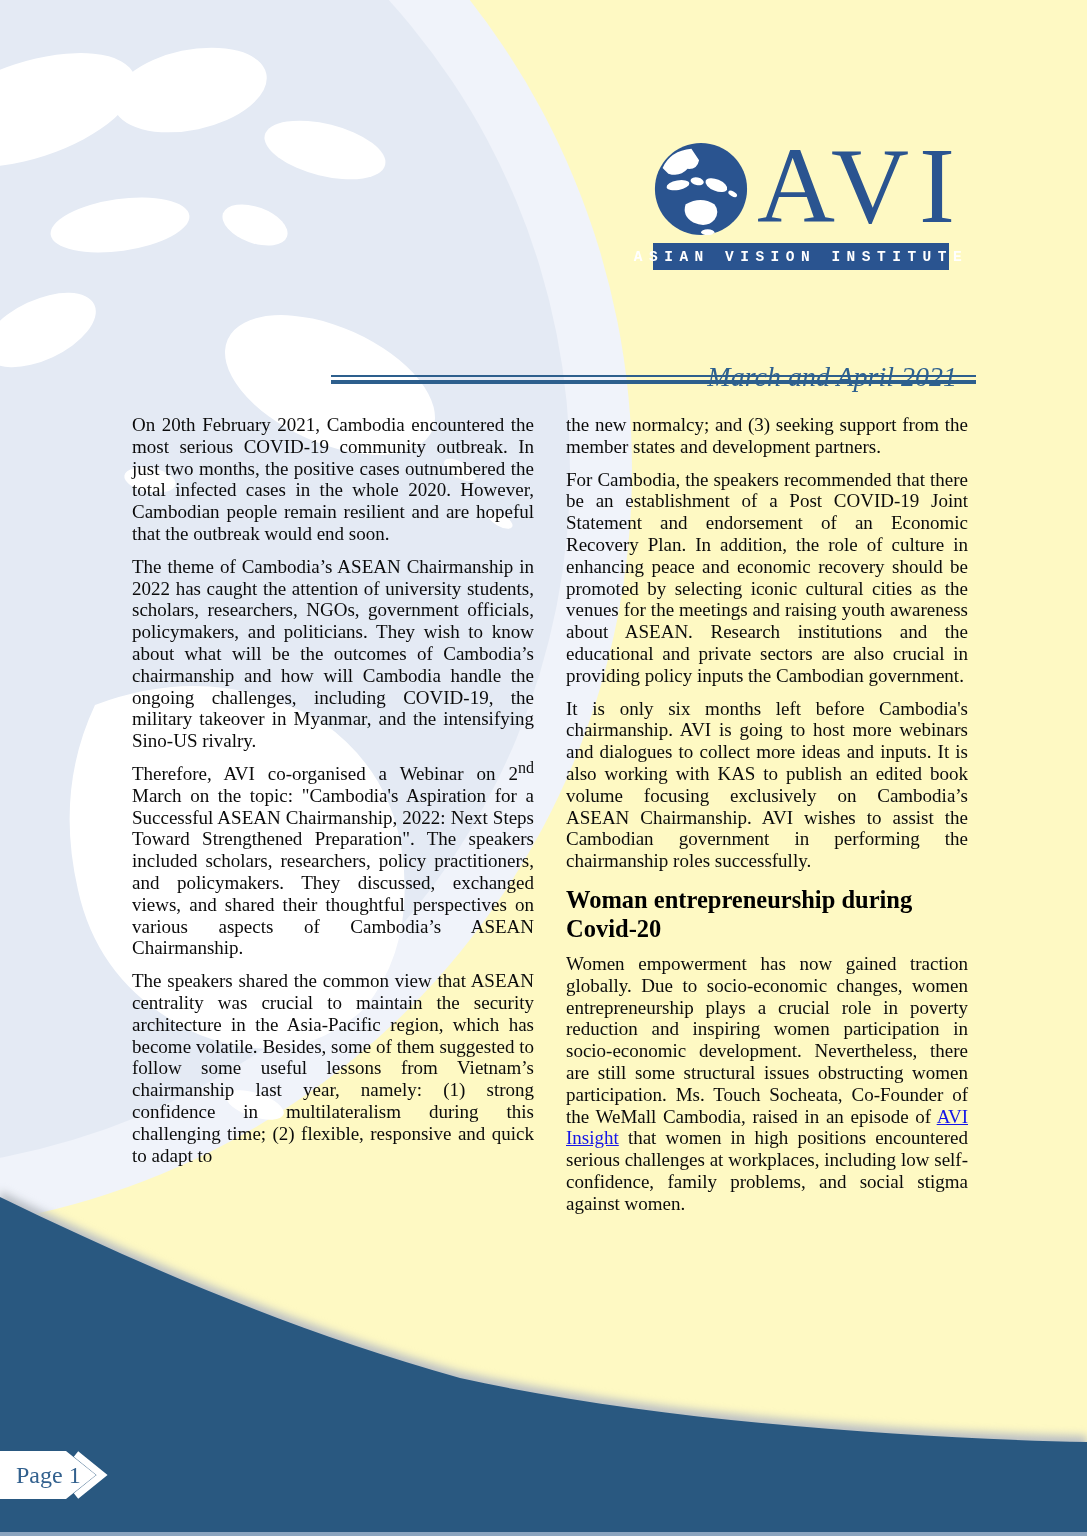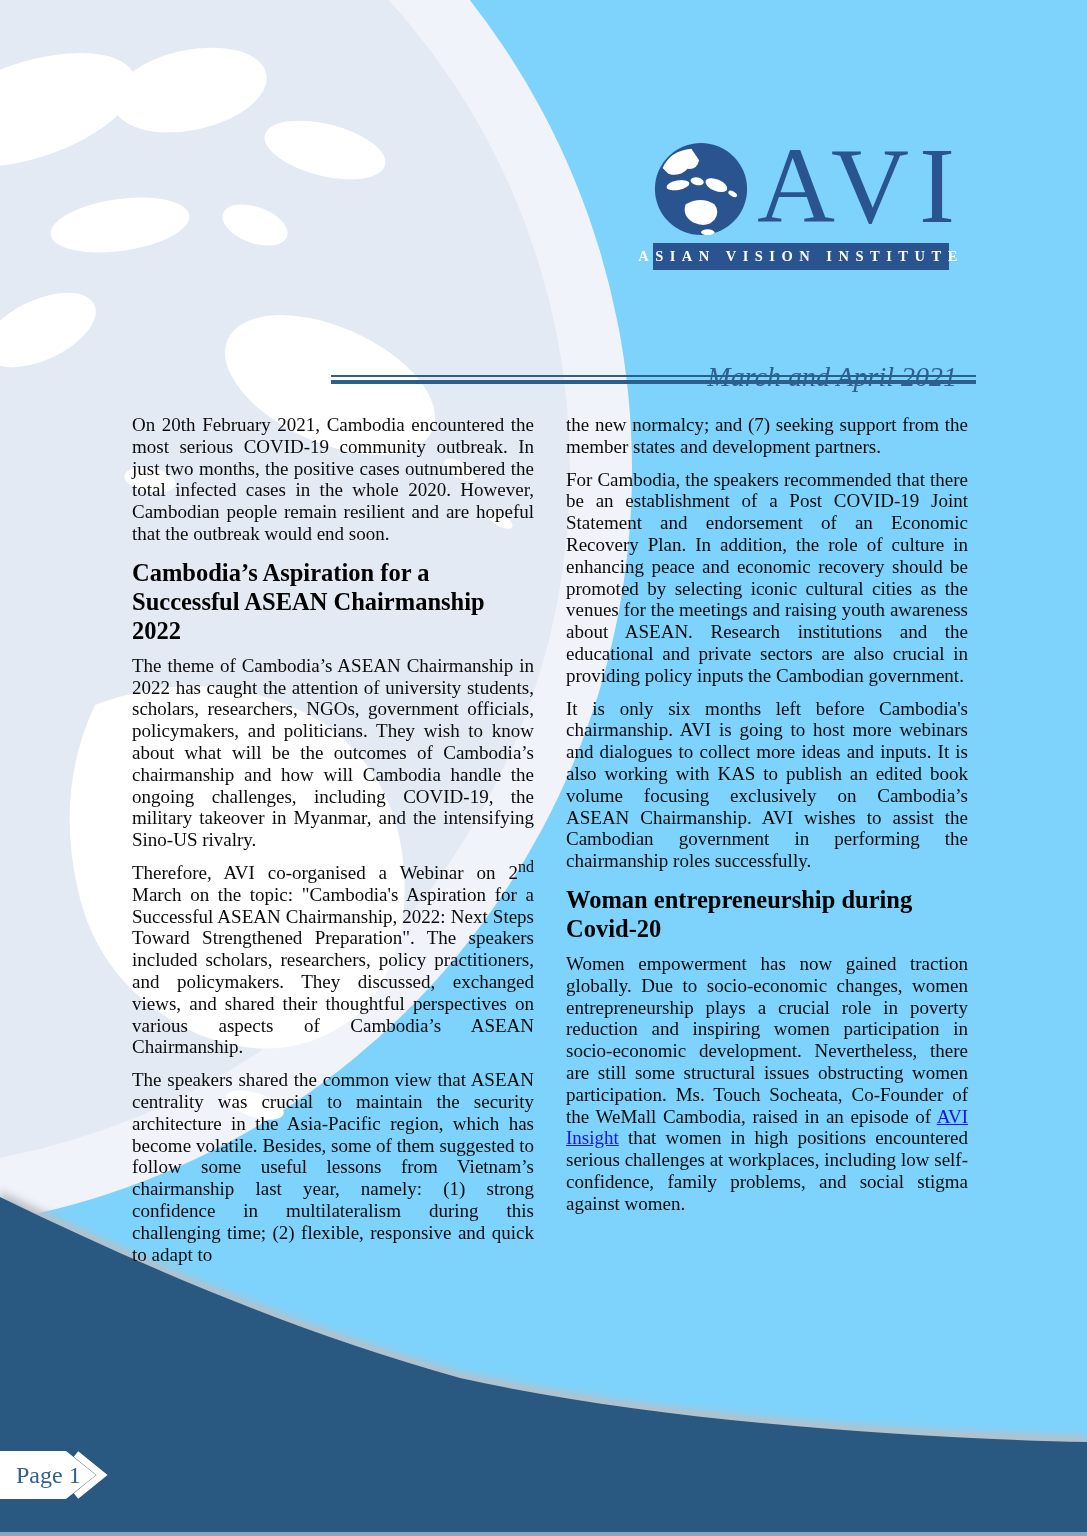--- a/index.html
+++ b/index.html
@@ -1,35 +1,35 @@
 <!DOCTYPE html>
 <html><head>
 <meta charset="utf-8">
 <style>
   html,body{margin:0;padding:0;background:#9a9a9a;}
   .page{
     position:relative;width:1087px;height:1536px;margin:0 auto;
-    background:#7dd3fc;overflow:hidden;
+    background:#fef9c3;overflow:hidden;
     font-family:"Liberation Serif", serif;
   }
   
   .watermark{position:absolute;left:0;top:0;pointer-events:none;}
   
   .logo-globe{position:absolute;left:653px;top:141px;width:96px;height:96px;}
   .logo-text{
     position:absolute;left:757px;top:134px;
     font-size:108px;line-height:104px;letter-spacing:10px;
     color:#2a5490;font-family:"Liberation Serif",serif;font-weight:500;
   }
   .logo-banner{
     position:absolute;left:653px;top:243px;width:296px;height:27px;
     background:#2a5490;display:flex;align-items:center;justify-content:center;
   }
   .logo-banner span{
-    color:#ffffff;font-family:Liberation Serif, serif;font-weight:bold;
+    color:#ffffff;font-family:Liberation Mono, monospace;font-weight:bold;
     font-size:14.5px;letter-spacing:6.5px;white-space:nowrap;
   }
   .nl-title{
     position:absolute;right:130px;top:281px;
     font-size:31px;font-weight:bold;color:#275c8e;white-space:nowrap;
   }
   .nl-date{
     position:absolute;right:130px;top:325px;
     font-size:28px;font-style:italic;color:#2d608f;white-space:nowrap;margin-top:36px;
   }
@@ -108,27 +108,26 @@
 
   <svg class="bottom-curve" width="1087" height="396" viewBox="0 0 1087 396" aria-hidden="true">
     <path class="curve-shadow" fill="#b9bec5" d="M0,51 C140,119 290,184 460,232 C650,274 900,292 1087,296 L1087,396 L0,396 Z"></path>
     <path fill="#295880" d="M0,57 C140,125 290,190 460,238 C650,280 900,298 1087,302 L1087,396 L0,396 Z"></path>
     <rect x="0" y="392" width="1087" height="4" fill="#8aa4bf"></rect>
   </svg>
 
   <main class="columns">
     <div class="col" id="col-left">
         <p class="body-para">On 20th February 2021, Cambodia encountered the most serious COVID-19 community outbreak. In just two months, the positive cases outnumbered the total infected cases in the whole 2020. However, Cambodian people remain resilient and are hopeful that the outbreak would end soon.</p>
-        <h2 class="col-heading">Cambodia’s Aspiration for a Successful ASEAN Chairmanship 2022</h2>
         <p class="body-para">The theme of Cambodia’s ASEAN Chairmanship in 2022 has caught the attention of university students, scholars, researchers, NGOs, government officials, policymakers, and politicians. They wish to know about what will be the outcomes of Cambodia’s chairmanship and how will Cambodia handle the ongoing challenges, including COVID-19, the military takeover in Myanmar, and the intensifying Sino-US rivalry.</p>
         <p class="body-para">Therefore, AVI co-organised a Webinar on 2<sup>nd</sup> March on the topic: "Cambodia's Aspiration for a Successful ASEAN Chairmanship, 2022: Next Steps Toward Strengthened Preparation". The speakers included scholars, researchers, policy practitioners, and policymakers. They discussed, exchanged views, and shared their thoughtful perspectives on various aspects of Cambodia’s ASEAN Chairmanship.</p>
         <p class="body-para">The speakers shared the common view that ASEAN centrality was crucial to maintain the security architecture in the Asia-Pacific region, which has become volatile. Besides, some of them suggested to follow some useful lessons from Vietnam’s chairmanship last year, namely: (1) strong confidence in multilateralism during this challenging time; (2) flexible, responsive and quick to adapt to</p>
       </div>
     <div class="col" id="col-right">
-        <p class="body-para">the new normalcy; and (7) seeking support from the member states and development partners.</p>
+        <p class="body-para">the new normalcy; and (3) seeking support from the member states and development partners.</p>
         <p class="body-para">For Cambodia, the speakers recommended that there be an establishment of a Post COVID-19 Joint Statement and endorsement of an Economic Recovery Plan. In addition, the role of culture in enhancing peace and economic recovery should be promoted by selecting iconic cultural cities as the venues for the meetings and raising youth awareness about ASEAN. Research institutions and the educational and private sectors are also crucial in providing policy inputs the Cambodian government.</p>
         <p class="body-para">It is only six months left before Cambodia's chairmanship. AVI is going to host more webinars and dialogues to collect more ideas and inputs. It is also working with KAS to publish an edited book volume focusing exclusively on Cambodia’s ASEAN Chairmanship. AVI wishes to assist the Cambodian government in performing the chairmanship roles successfully.</p>
         <h2 class="col-heading">Woman entrepreneurship during Covid-20</h2>
         <p class="body-para">Women empowerment has now gained traction globally. Due to socio-economic changes, women entrepreneurship plays a crucial role in poverty reduction and inspiring women participation in socio-economic development. Nevertheless, there are still some structural issues obstructing women participation. Ms. Touch Socheata, Co-Founder of the WeMall Cambodia, raised in an episode of <a href="#">AVI Insight</a> that women in high positions encountered serious challenges at workplaces, including low self-confidence, family problems, and social stigma against women.</p>
       </div>
   </main>
 
   <div class="page-badge">
     <svg width="130" height="52" viewBox="0 0 130 52" aria-hidden="true">
       <polygon points="0,2 66,2 96,26 66,50 0,50" fill="#ffffff"></polygon>

